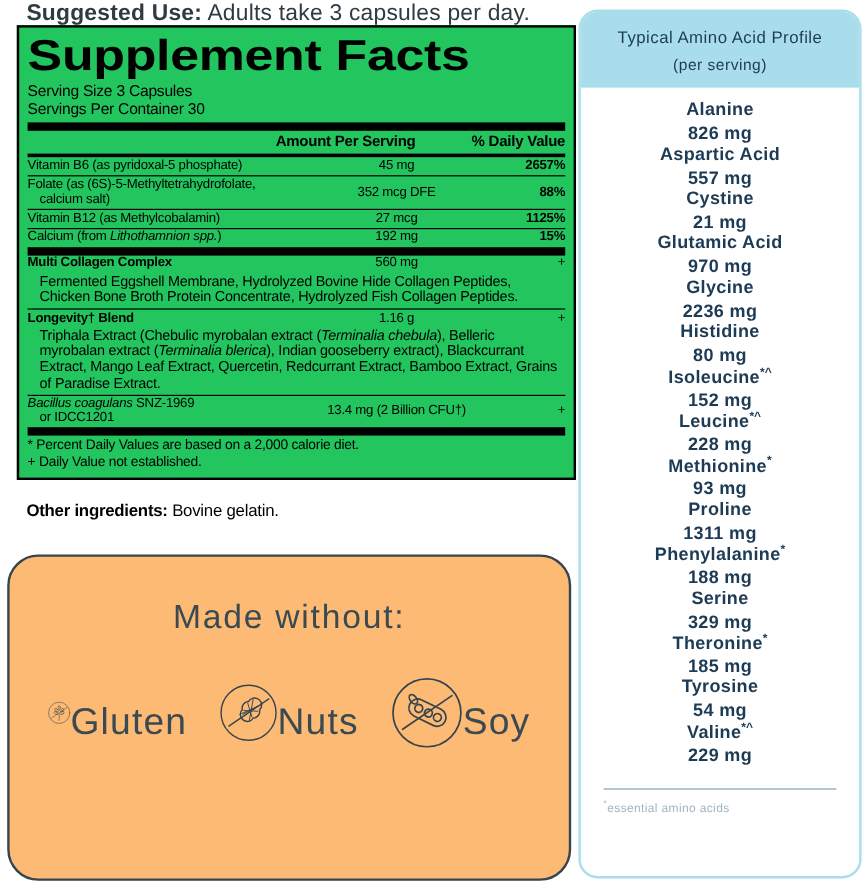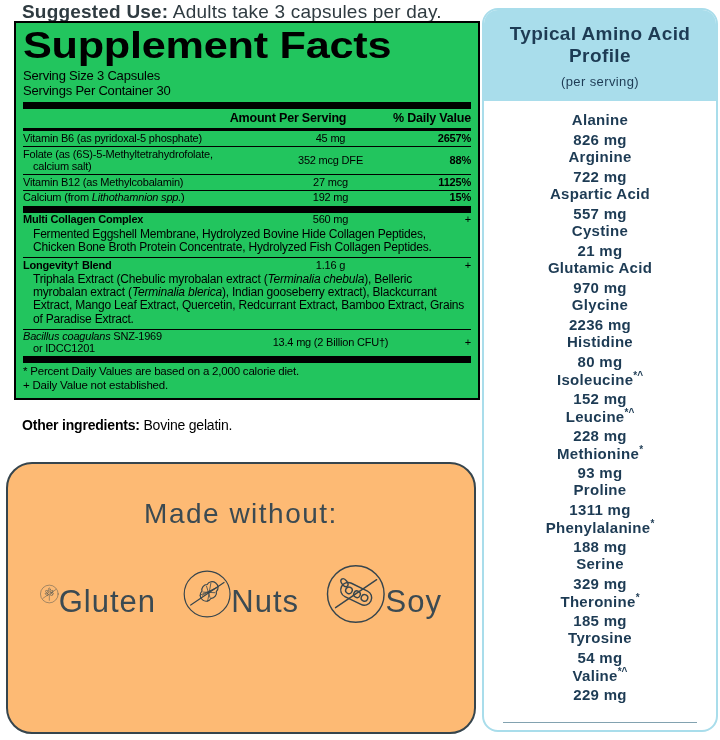--- a/index.html
+++ b/index.html
@@ -48,21 +48,21 @@
   .mw-title{text-align:center;margin-top:34px;font-size:28px;letter-spacing:1.5px;color:#3b4a52;}
   .mw-items{display:flex;justify-content:space-between;padding:0 32px;margin-top:14px;}
   .mw-item{display:flex;flex-direction:row;align-items:center;width:116px;}
   .mw-item svg{width:100px;height:100px;}
   .mw-label{margin-top:16px;font-size:31px;letter-spacing:1px;color:#3b4a52;}
 
   
   .amino{position:absolute;left:482px;top:8px;width:236px;height:724px;background:#fff;
          border:2px solid var(--header_bg);border-radius:16px;overflow:hidden;}
   .amino-header{background:var(--header_bg);padding:13px 8px 12px;text-align:center;}
-  .amino-title{font-size:19px;font-weight:bold;color:var(--text);letter-spacing:.4px;}
+  .amino-title{font-size:14px;font-weight:normal;color:var(--text);letter-spacing:.4px;}
   .amino-sub{font-size:13px;color:var(--text);margin-top:7px;letter-spacing:.4px;}
   .amino-body{padding:10px 19px 0;}
   .am-row{display:flex;align-items:center;height:37px;flex-direction:column;}
   .am-name,.am-value{font-weight:bold;font-size:15px;color:var(--text);letter-spacing:.3px;white-space:nowrap;}
   .am-name sup{font-size:10px;letter-spacing:0;}
   .am-leader{flex:1;border-bottom:2px dotted var(--dots);margin:0 6px 0 7px;transform:translateY(4px);}
   .amino-divider{margin:19px 19px 0;border-top:1.5px solid var(--divider);}
   .amino-foot{padding:7px 19px;}
   .amino-foot div{font-size:10px;color:var(--footnote);letter-spacing:.3px;line-height:1.65;}
   .amino-foot sup{font-size:7px;}
@@ -207,25 +207,20 @@
       <div class="amino-title">Typical Amino Acid Profile</div>
       <div class="amino-sub">(per serving)</div>
     </div>
     <div class="amino-body" id="amino-rows">
         <div class="am-row">
           <span class="am-name">Alanine</span>
           <span class="am-leader"></span>
           <span class="am-value">826 mg</span>
         </div>
         <div class="am-row">
-          <span class="am-name">Arginine</span>
-          <span class="am-leader"></span>
-          <span class="am-value">722 mg</span>
-        </div>
-        <div class="am-row">
           <span class="am-name">Aspartic Acid</span>
           <span class="am-leader"></span>
           <span class="am-value">557 mg</span>
         </div>
         <div class="am-row">
           <span class="am-name">Cystine</span>
           <span class="am-leader"></span>
           <span class="am-value">21 mg</span>
         </div>
         <div class="am-row">

